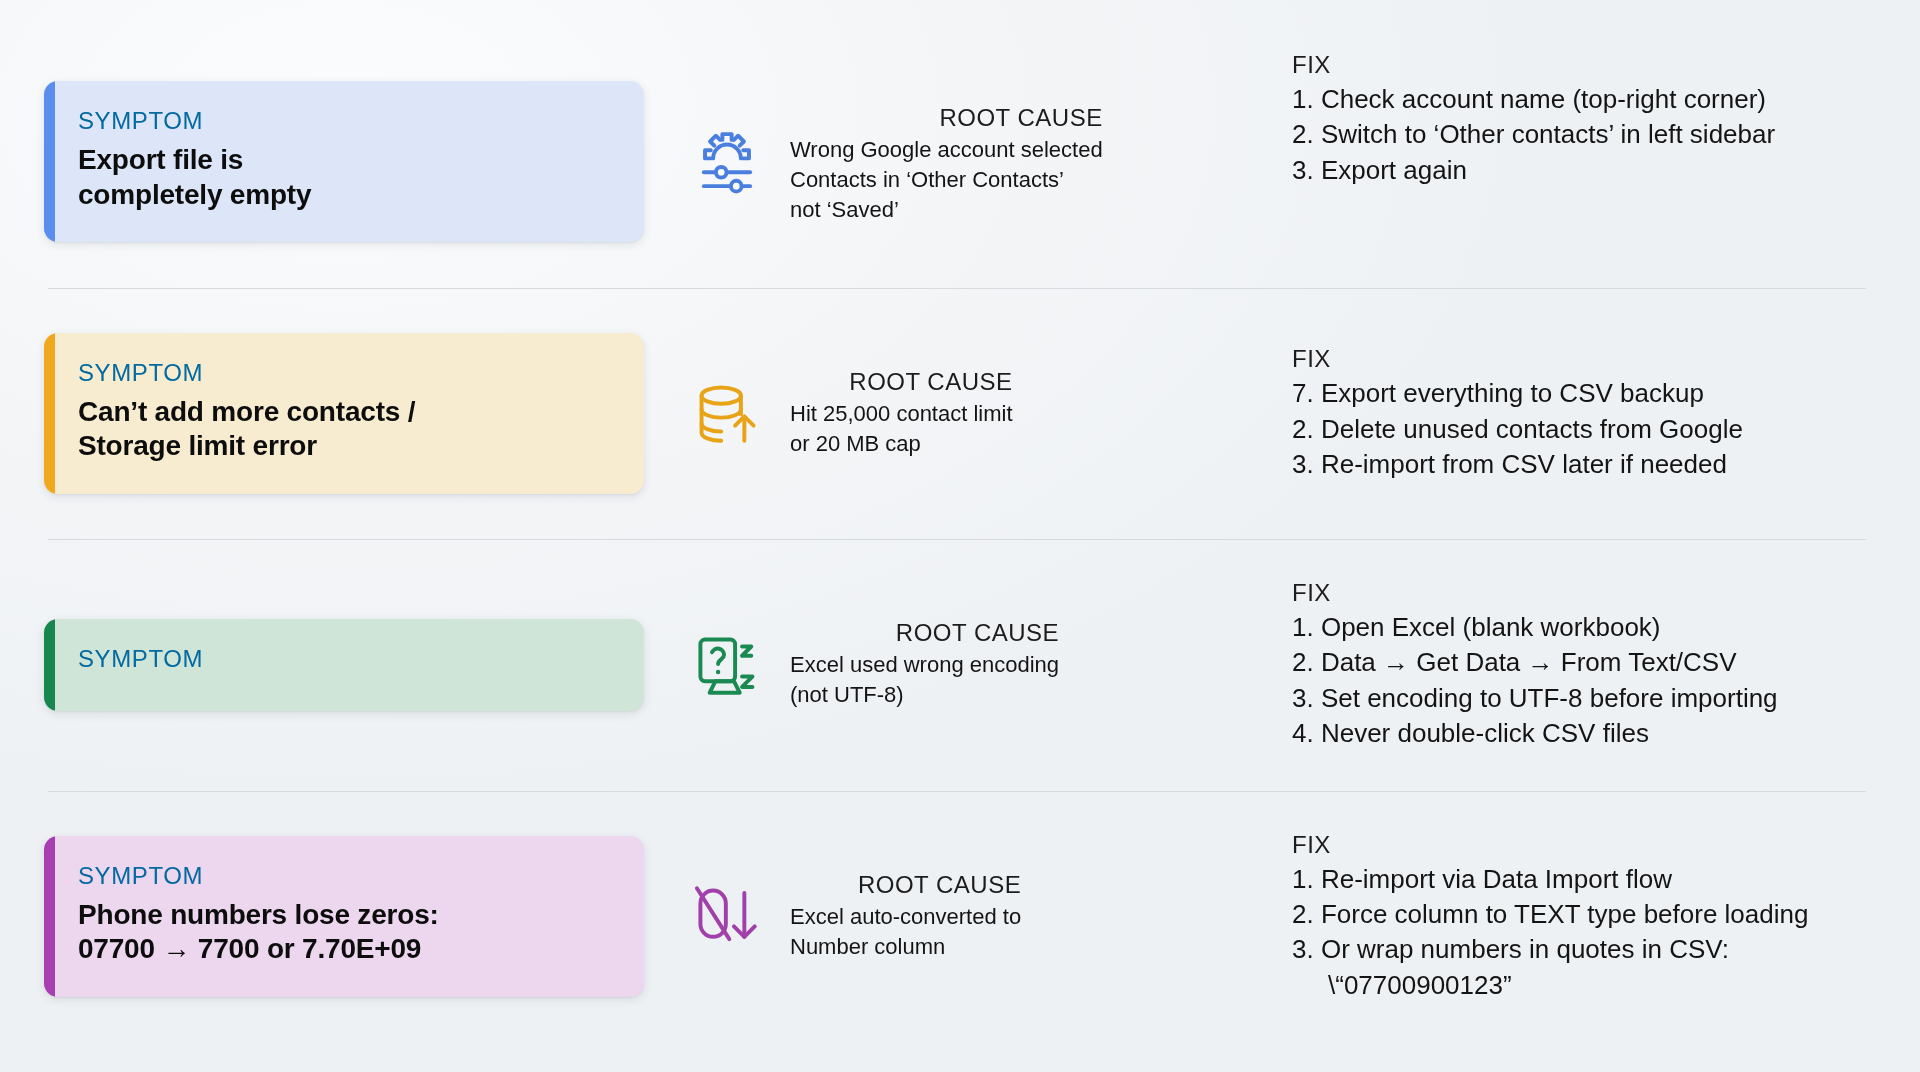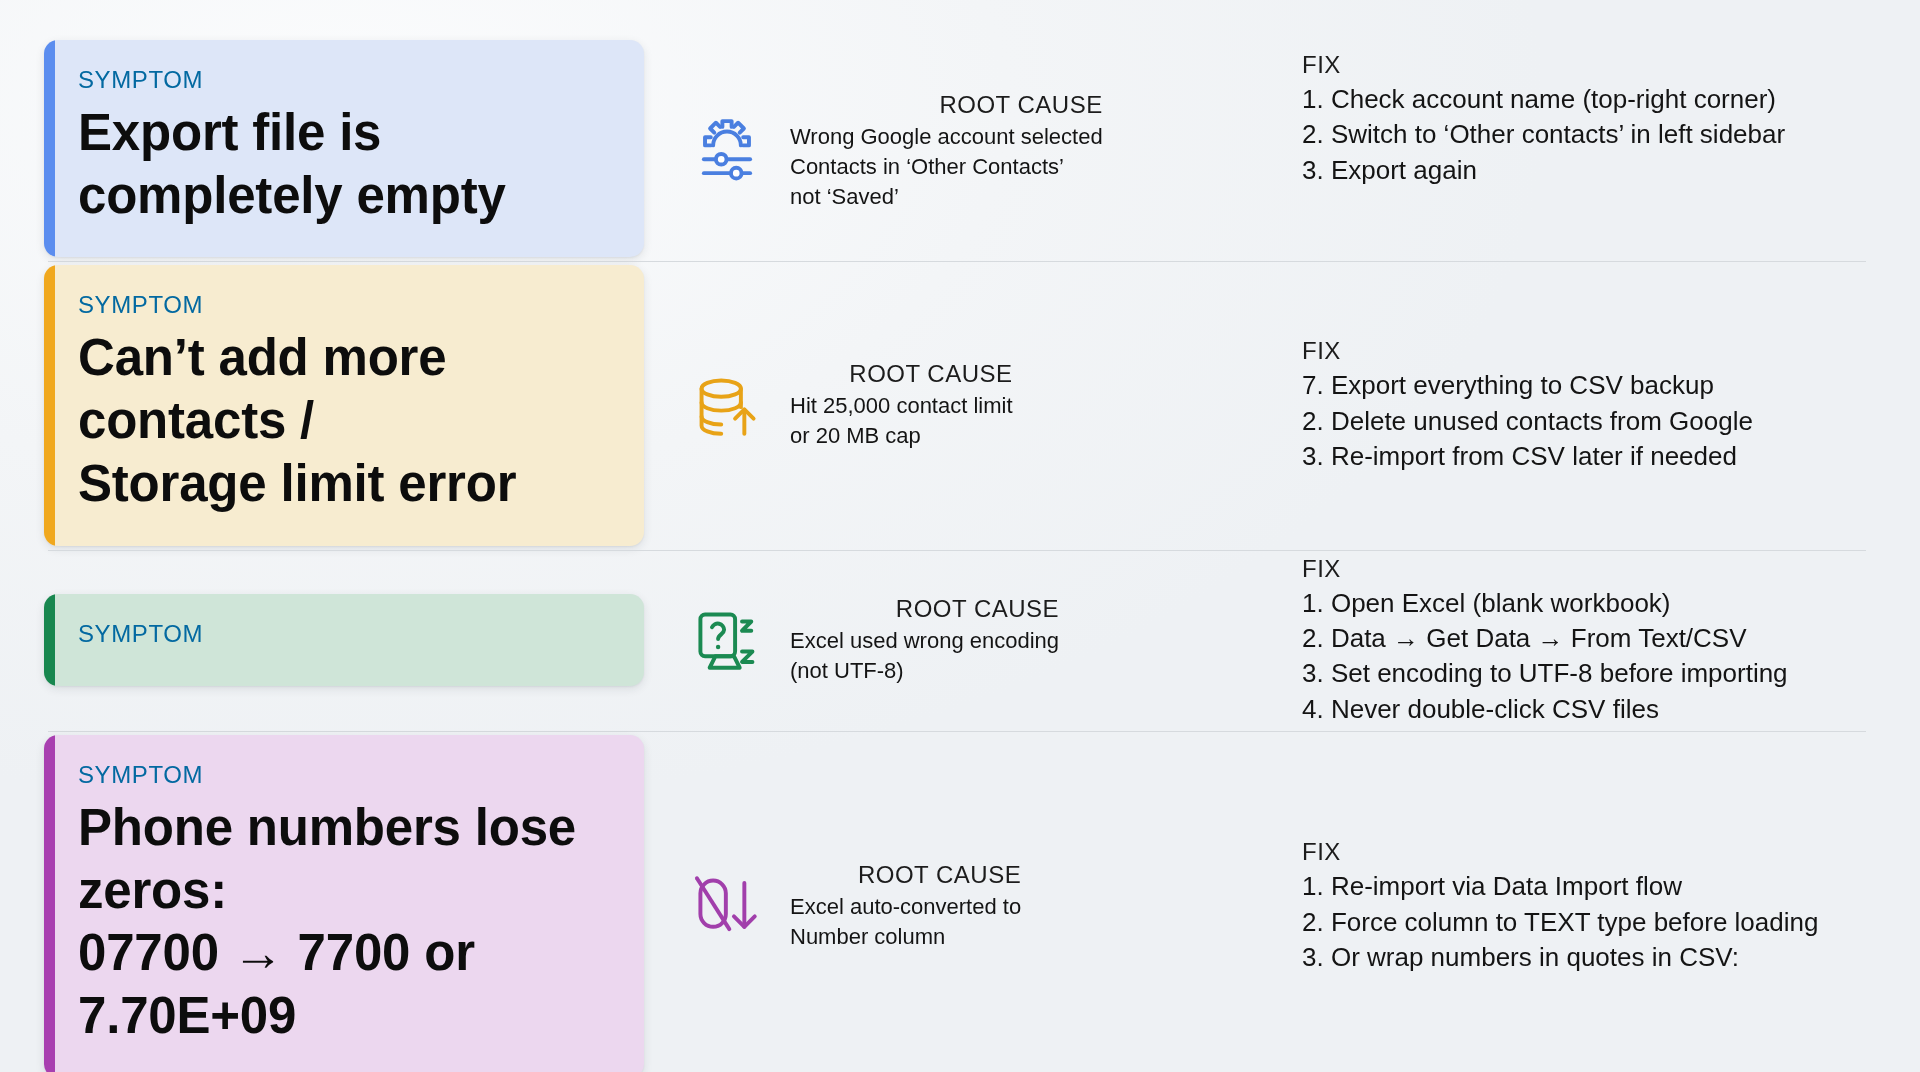--- a/index.html
+++ b/index.html
@@ -74,21 +74,21 @@
     border-bottom-left-radius: 14px;
   }
   .symptom-label {
     font-size: 24px;
     letter-spacing: 0.6px;
     color: #0369a1;
     font-weight: 400;
     margin-bottom: 8px;
   }
   .symptom-title {
-    font-size: 51px;
+    font-size: 28px;
     line-height: 1.23;
     font-weight: 700;
     color: #0d0d0d;
     letter-spacing: -0.2px;
   }
 
   
   .cause-col {
     flex: 1 1 auto;
     display: flex;
@@ -122,21 +122,21 @@
     color: #141414;
     white-space: nowrap;
   }
 
   
   .fix-col {
     flex: 0 0 610px;
     width: 610px;
     display: flex;
     align-items: center;
-    gap: 28px;
+    gap: 18px;
     align-self: center;
   }
   .fix-bar {
     flex: 0 0 8px;
     width: 8px;
     border-radius: 1px;
   }
   .fix-body { padding-top: 1px; }
   .fix-label {
     font-size: 24px;
@@ -321,19 +321,20 @@
       </div>
 
       <div class="fix-col">
         <div class="fix-bar" style="background:#a83fb0;"></div>
         <div class="fix-body">
           <div class="fix-label">FIX</div>
           <ul class="fix-list">
             <li class="fix-item">1. Re-import via Data Import flow</li>
             <li class="fix-item">2. Force column to TEXT type before loading</li>
             <li class="fix-item">3. Or wrap numbers in quotes in CSV:</li>
+            <li class="fix-item indent">\“07700900123”</li>
           </ul>
         </div>
       </div>
     </div>
 
   </div>
 </div>
 
 </body></html>

